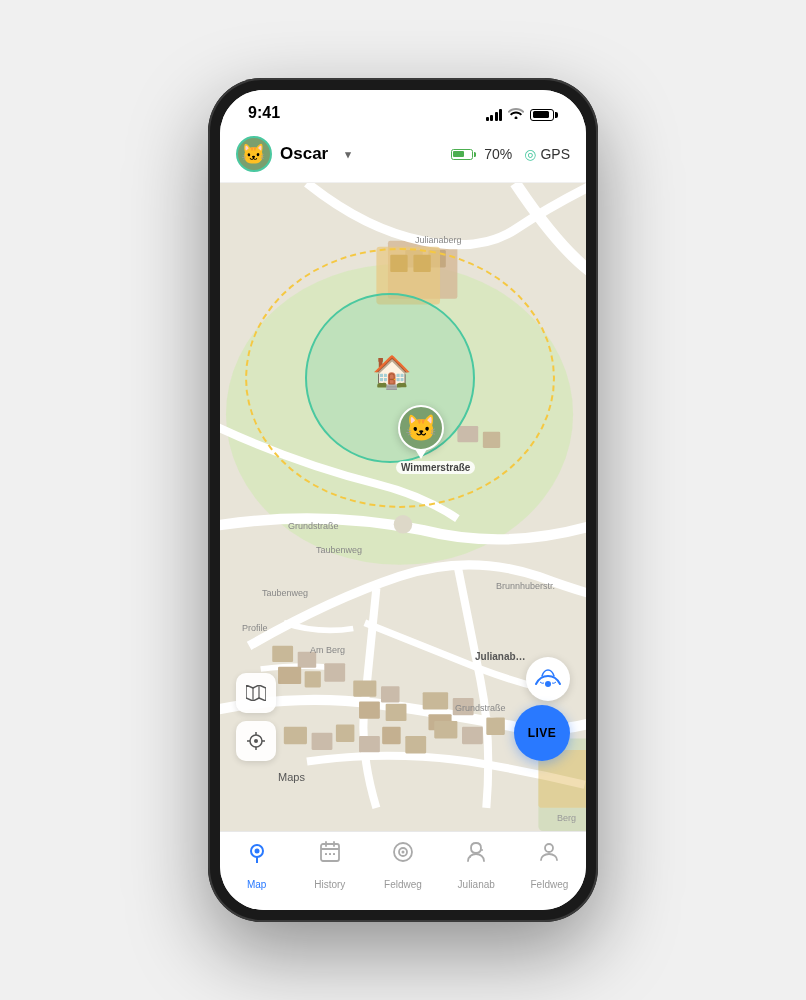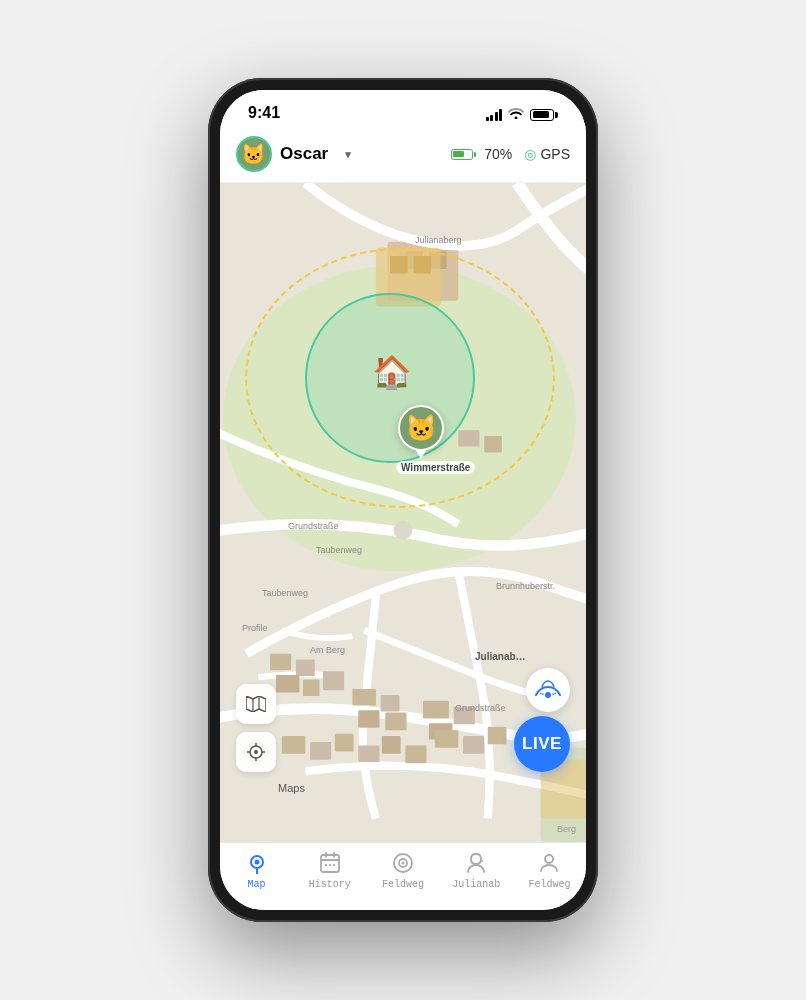--- a/index.html
+++ b/index.html
@@ -284,22 +284,22 @@
       position: absolute;
       right: 16px;
       bottom: 25px;
       width: 56px;
       height: 56px;
       border-radius: 50%;
       background: #2979ff;
       display: flex;
       align-items: center;
       justify-content: center;
-      color: #ffffff;
-      font-size: 17px;
+      color: #000000;
+      font-size: 12px;
       font-weight: 700;
       box-shadow: 0 3px 12px rgba(41,121,255,0.4);
       cursor: pointer;
       letter-spacing: 0.5px;
     }
     
     .map-left-btns {
       position: absolute;
       left: 16px;
       bottom: 70px;
@@ -345,23 +345,22 @@
       border-top: 1px solid #e8e8e8;
       padding: 8px 0 20px;
       flex-shrink: 0;
       z-index: 10;
     }
     .tab-item {
       flex: 1;
       display: flex;
       flex-direction: column;
       align-items: center;
-      gap: 4px;
+      gap: 15px;
       cursor: pointer;
-      font-family: Liberation Mono, monospace;
     }
     .tab-label {
       font-size: 10px;
       color: #999;
     }
     .tab-item.active .tab-label { color: #2979ff; }
     
     .home-indicator {
       height: 5px;
       background: #1a1a1a;

